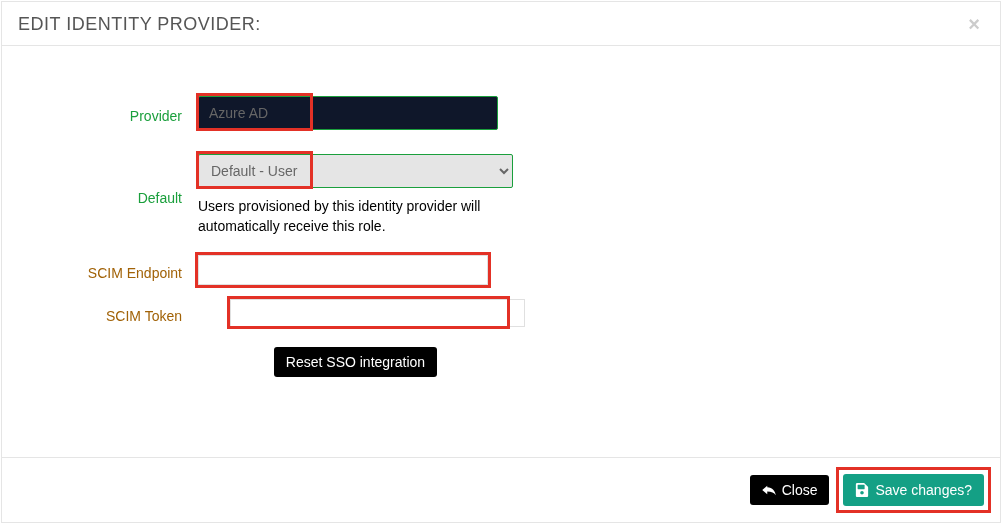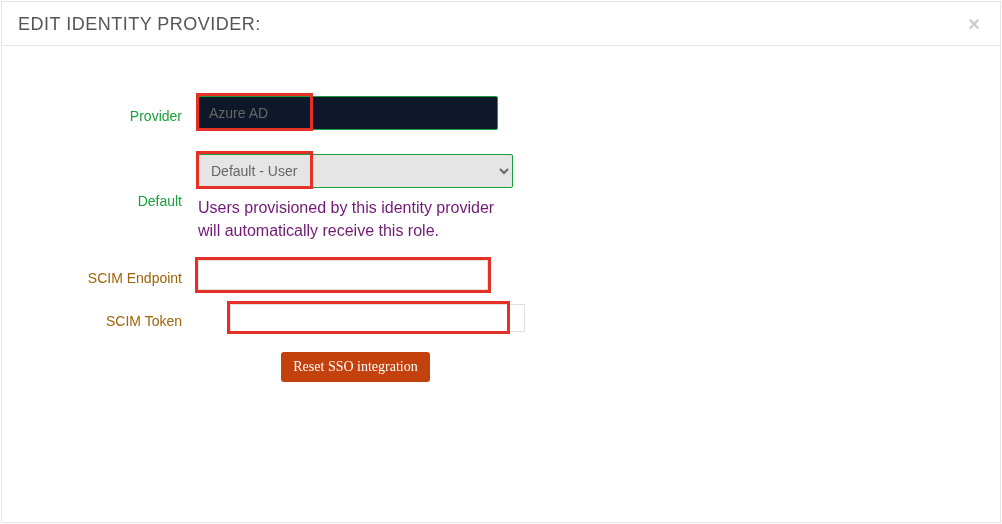--- a/index.html
+++ b/index.html
@@ -105,22 +105,22 @@
     box-sizing:border-box;
     width:295px;
     height:28px;
     border:1px solid #e0e0e0;
     background:#fff;
     resize:both;
     display:inline-block;
     vertical-align:top;
   }
   .help-text{
-    font-size:16px;
-    color:#701a75;
+    font-size:14px;
+    color:#000000;
     margin-top:8px;
     line-height:1.45;
   }
   .highlight-box{
     position:absolute;
     border:3px solid #e33126;
     pointer-events:none;
   }
   .reset-row{
     margin-top:20px;
@@ -134,23 +134,22 @@
     gap:6px;
     font-size:14px;
     border-radius:3px;
     border:none;
     cursor:pointer;
     font-family:inherit;
     padding:8px 12px;
     line-height:1;
   }
   .btn-dark{
-    background:#c2410c;
+    background:#000000;
     color:#fff;
-    font-family:Liberation Serif, serif;
   }
   .btn-green{
     background:#14a085;
     color:#fff;
   }
   .modal-footer{
     border-top:1px solid #e5e5e5;
     padding:16px;
     display:flex;
     justify-content:flex-end;
@@ -215,14 +214,34 @@
         <div class="highlight-box" style="left:-3px;top:-3px;width:277px;height:27px;"></div>
       </div>
     </div>
 
     <div class="reset-row">
       <button class="btn btn-dark">Reset SSO integration</button>
     </div>
 
   </div>
 
+  <div class="modal-footer">
+
+    <button class="btn btn-dark">
+      <svg class="icon" viewBox="0 0 512 512">
+        <path d="M8 256l184 152V312c160 0 248 40 312 136-24-160-120-288-312-296V104L8 256z"></path>
+      </svg>
+      <span>Close</span>
+    </button>
+
+    <div style="position:relative;display:inline-block;">
+      <button class="btn btn-green" style="padding:9px 12px;">
+        <svg class="icon" viewBox="0 0 448 512">
+          <path d="M433 129L319 15c-9-9-22-15-34-15H48C21 0 0 21 0 48v416c0 27 21 48 48 48h352c27 0 48-21 48-48V163c0-12-6-25-15-34zM224 416c-35 0-64-29-64-64s29-64 64-64 64 29 64 64-29 64-64 64zM320 208c0 9-7 16-16 16H80c-9 0-16-7-16-16V80c0-9 7-16 16-16h224c9 0 16 7 16 16v128z"></path>
+        </svg>
+        <span>Save changes?</span>
+      </button>
+      <div class="save-highlight" style="left:-7px;top:-7px;right:-7px;bottom:-7px;"></div>
+    </div>
+
+  </div>
 
 </div>
 
 </body></html>

